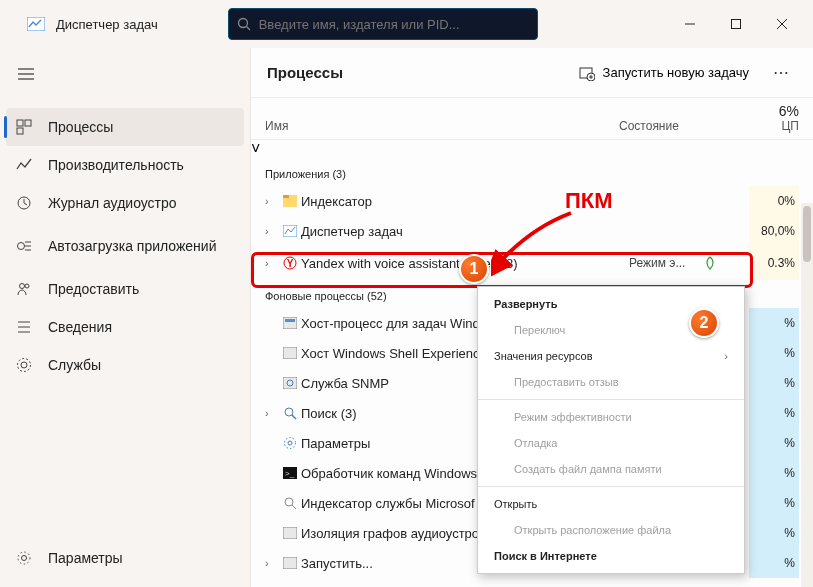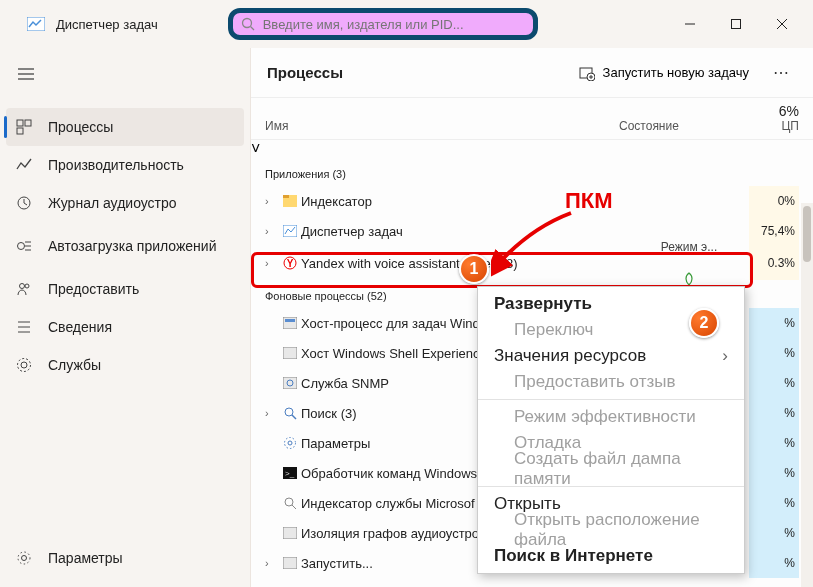--- a/index.html
+++ b/index.html
@@ -1,21 +1,21 @@
 <!DOCTYPE html>
 <html><head>
 <meta charset="utf-8">
 <style>
   * { box-sizing: border-box; margin: 0; padding: 0; font-family: "Segoe UI", -apple-system, sans-serif; }
   body { width: 813px; height: 587px; background: #f7f4f1; overflow: hidden; position: relative; }
 
   .titlebar { height: 48px; display: flex; align-items: center; padding: 0 8px; }
   .titlebar .icon { width: 28px; height: 20px; display: flex; align-items: center; justify-content: center; margin: 0 6px 0 14px; }
   .titlebar .title { font-size: 13px; color: #222; flex: 0 0 auto; margin-right: 40px; }
-  .searchbox { flex: 1; max-width: 310px; height: 32px; background: #f0abfc; border: 5px solid #0c4a6e; border-radius: 12px; display: flex; align-items: center; padding: 0 8px; margin-left: 30px; }
+  .searchbox { flex: 1; max-width: 310px; height: 32px; background: #0f172a; border: 1px solid #0c4a6e; border-radius: 4px; display: flex; align-items: center; padding: 0 8px; margin-left: 30px; }
   .searchbox input { border: none; outline: none; width: 100%; font-size: 13px; color: #666; background: transparent; }
   .searchbox .sicon { color: #777; margin-right: 8px; }
   .winctrls { margin-left: auto; display: flex; }
   .winctrls div { width: 46px; height: 32px; display: flex; align-items: center; justify-content: center; color: #222; }
 
   .main { display: flex; height: calc(100% - 48px); }
   .sidebar { width: 250px; background: #f7f4f1; padding-top: 6px; }
   .hamburger { height: 40px; display: flex; align-items: center; padding-left: 18px; color: #444; font-size: 16px; }
   .navitem { height: 38px; display: flex; align-items: center; padding-left: 14px; font-size: 14px; color: #222; position: relative; gap: 14px; }
   .navitem.active { background: #ece7e3; border-radius: 4px; margin: 0 6px; padding-left: 8px; }
@@ -34,29 +34,29 @@
   .colhead .c-status { width: 130px; }
   .colhead .c-cpu { width: 50px; text-align: right; }
   .colhead .c-cpu .pct { color: #222; font-size: 14px; }
 
   .list { flex: 1; overflow: hidden; position: relative; }
   .group-title { padding: 10px 14px 6px; font-size: 11px; color: #222; }
   .row { height: 30px; display: flex; align-items: center; padding: 0 14px; font-size: 13px; color: #222; }
   .row .expand { width: 14px; color: #666; font-size: 11px; }
   .row .ricon { width: 22px; display: flex; justify-content: center; align-items: center; }
   .row .rname { flex: 1; white-space: nowrap; overflow: hidden; text-overflow: ellipsis; }
-  .row .rstatus { width: 120px; font-size: 12px; color: #444; display:flex; align-items:center; gap:18px;flex-direction:column; }
+  .row .rstatus { width: 120px; font-size: 12px; color: #444; display:flex; align-items:center; gap:18px; }
   .row .rcpu { width: 50px; text-align: right; padding-right: 4px; background: #fff9e8; height: 100%; display: flex; align-items: center; justify-content: flex-end; font-size: 12px; }
   .row .rcpu.hidden-cell { background: #d3eefb; }
   .row.highlighted { position: relative; }
 
   .yandex-outline { position: absolute; border: 3px solid #e60000; border-radius: 6px; left: 0px; top: 180px; width: 502px; height: 36px; pointer-events: none; z-index: 5; }
 
   .context-menu { position: absolute; left: 226px; top: 212px; width: 268px; background: #fff; border: 1px solid #ccc; box-shadow: 2px 3px 10px rgba(0,0,0,0.25); z-index: 10; padding: 4px 0;}
-  .context-menu .mitem { height: 26px; display: flex; align-items: center; padding: 0 16px; font-size: 17px; color: #222; position: relative; }
+  .context-menu .mitem { height: 26px; display: flex; align-items: center; padding: 0 16px; font-size: 11px; color: #222; position: relative; }
   .context-menu .mitem.disabled { color: #a0a0a0; margin-left: 20px; }
   .context-menu .mitem.bold { font-weight: 600; }
   .context-menu .mitem .sub { margin-left: auto; color: #666; }
   .context-menu .sep { height: 1px; background: #e2e2e2; margin: 4px 0; }
   .context-menu .mitem.boxed::after { content: ""; position: absolute; left: 4px; right: 50px; top: -3px; bottom: -3px; border: 3px solid #e60000; border-radius: 6px; pointer-events: none; }
 
   .badge { position: absolute; width: 30px; height: 30px; border-radius: 50%; background: radial-gradient(circle at 30% 30%, #ff7a2e, #d84500); color: #fff; font-weight: 700; font-size: 16px; display: flex; align-items: center; justify-content: center; border: 2px solid #fff; box-shadow: 0 1px 3px rgba(0,0,0,0.4); z-index: 20; }
   .badge1 { left: 208px; top: 180px; }
   .badge2 { left: 438px; top: 234px; }
 
@@ -246,21 +246,21 @@
       <div class="row">
         <span class="expand">›</span>
         <span class="ricon">
             <svg width="14" height="12">
               <rect width="14" height="12" fill="#fff" stroke="#4a90d9"></rect>
               <polyline points="2,9 5,4 8,7 12,2" fill="none" stroke="#4a90d9"></polyline>
             </svg>
           </span>
         <span class="rname">Диспетчер задач</span>
         <span class="rstatus"></span>
-        <span class="rcpu">75,4%</span>
+        <span class="rcpu">80,0%</span>
       </div>
 
       <div class="row highlighted" style="height:34px">
         <span class="expand">›</span>
         <span class="ricon">
             <svg width="14" height="14">
               <circle cx="7" cy="7" r="6" fill="#fff" stroke="#e00"></circle>
               <text x="7" y="11" text-anchor="middle" font-size="10" fill="#e00" font-weight="bold">Y</text>
             </svg>
           </span>

